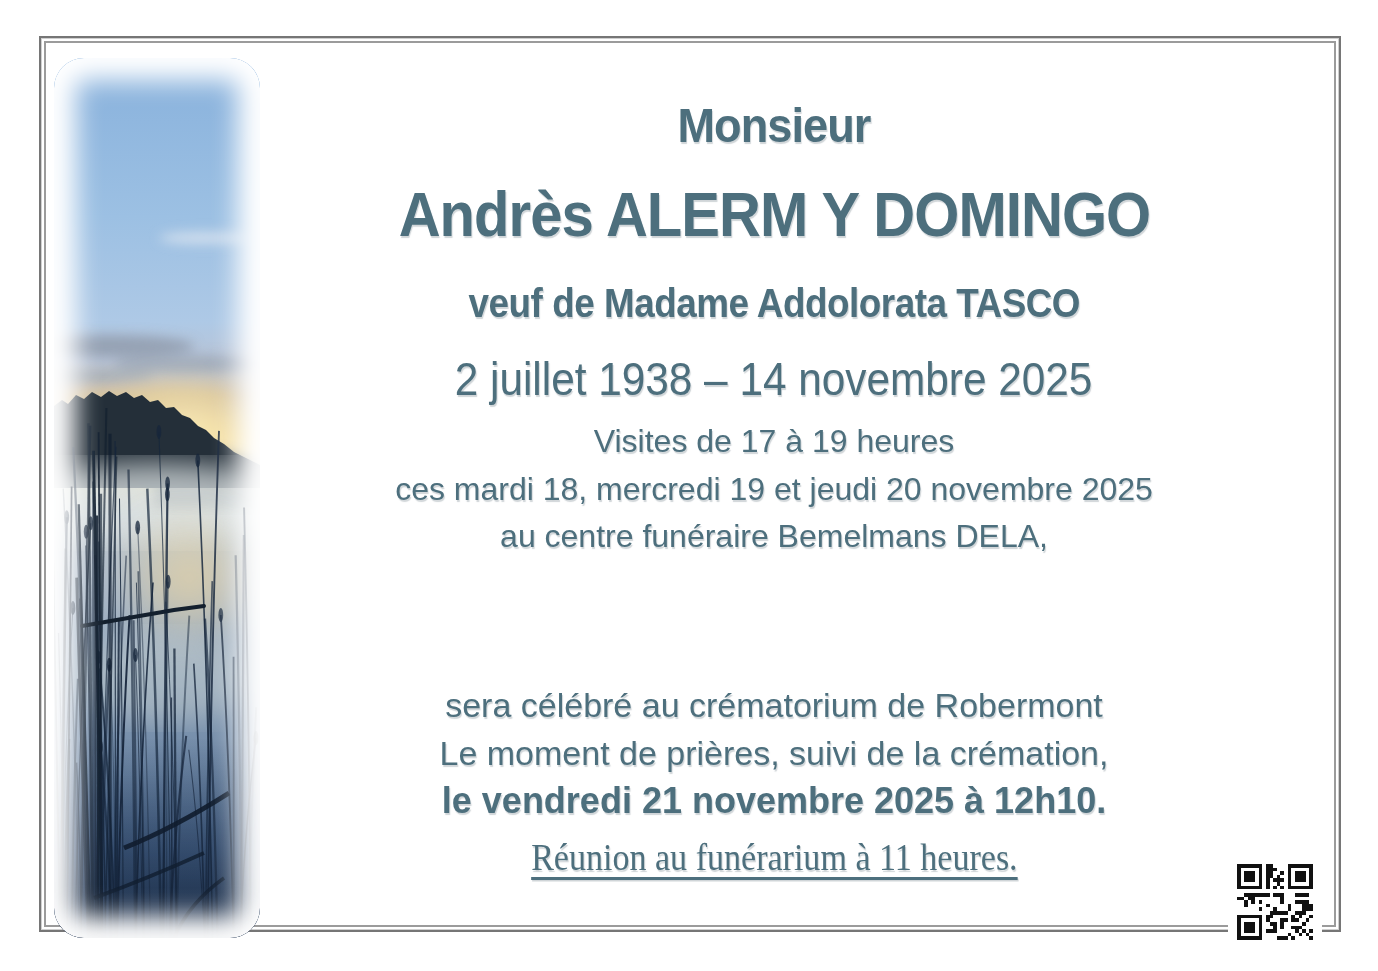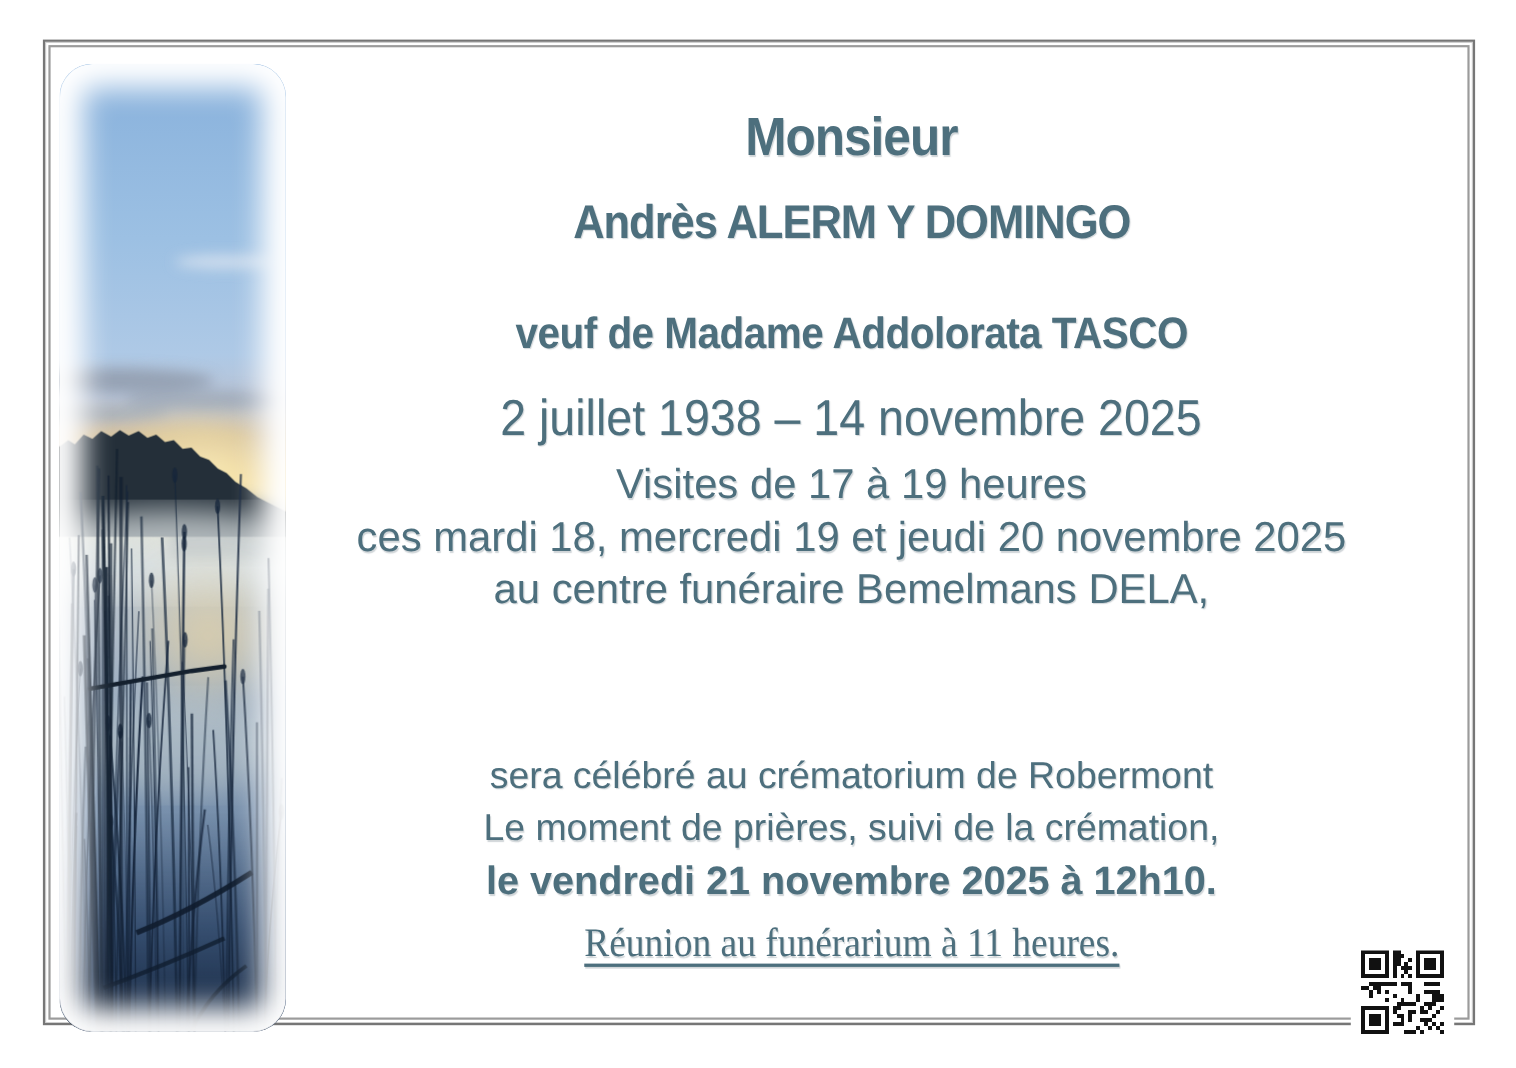--- a/index.html
+++ b/index.html
@@ -53,25 +53,25 @@
     top: 0;
     z-index: 2;
     text-align: center;
     color: #4d6f7d;
     text-shadow: 1px 1.5px 1px rgba(150,162,168,0.45);
   }
   .line { position: absolute; left: 0; right: 0; text-align: center; }
   .line > span { display: inline-block; transform: scaleX(0.92); white-space: nowrap; }
 
   .salutation { top: 97px;  font-size: 49px; font-weight: bold; letter-spacing: -1px; }
-  .name       { top: 178px; font-size: 43px; font-weight: bold; letter-spacing: -1px; }
+  .name       { top: 178px; font-size: 63px; font-weight: bold; letter-spacing: -1px; }
   .relation   { top: 281px; font-size: 40px; font-weight: bold; letter-spacing: -0.5px; text-decoration: underline; }
   .dates      { top: 352px; font-size: 46px; }
 
-  .visits   { top: 418px; font-size: 38px; line-height: 47.5px; }
+  .visits   { top: 418px; font-size: 32px; line-height: 47.5px; }
   .ceremony { top: 682px; font-size: 34px; line-height: 47.5px; }
   .ceremony .bold-line { font-weight: bold; font-size: 36px; }
 
   .reunion {
     top: 836px; font-size: 37px; font-family: Liberation Serif, serif;
   }
   .reunion > span {
     text-decoration: underline;
     text-decoration-thickness: 2.5px;
     text-underline-offset: 7px;

